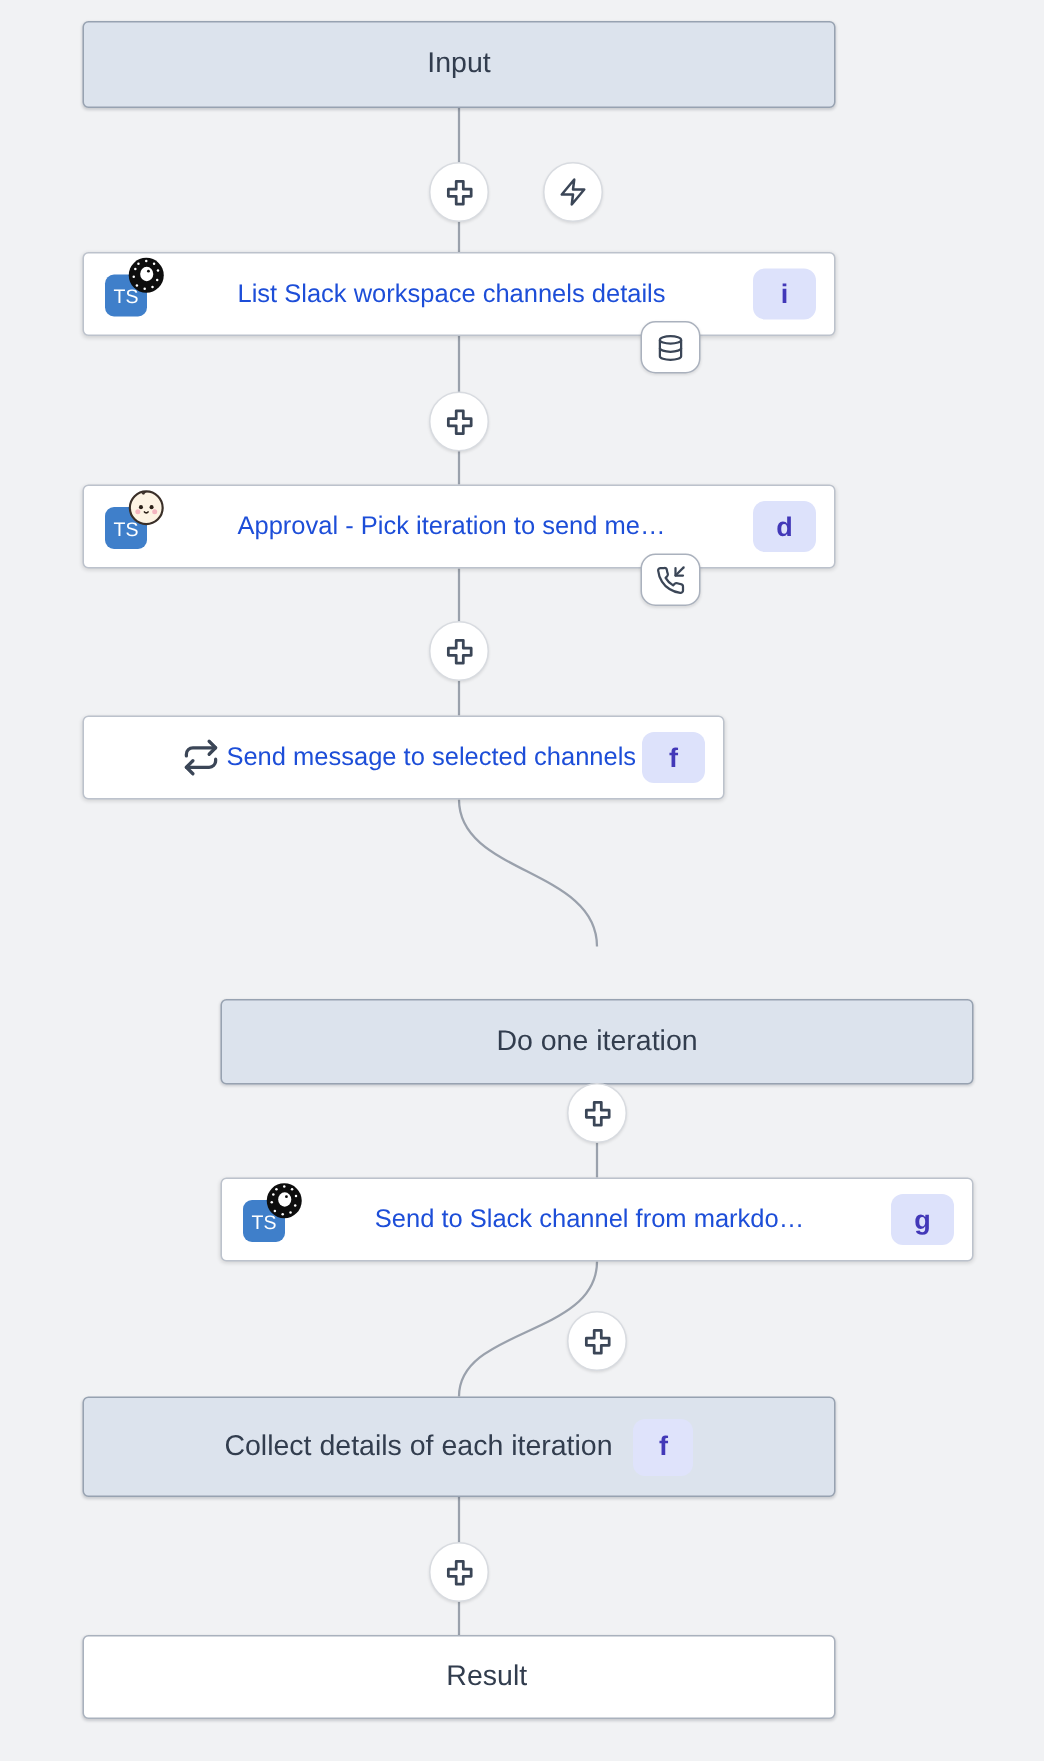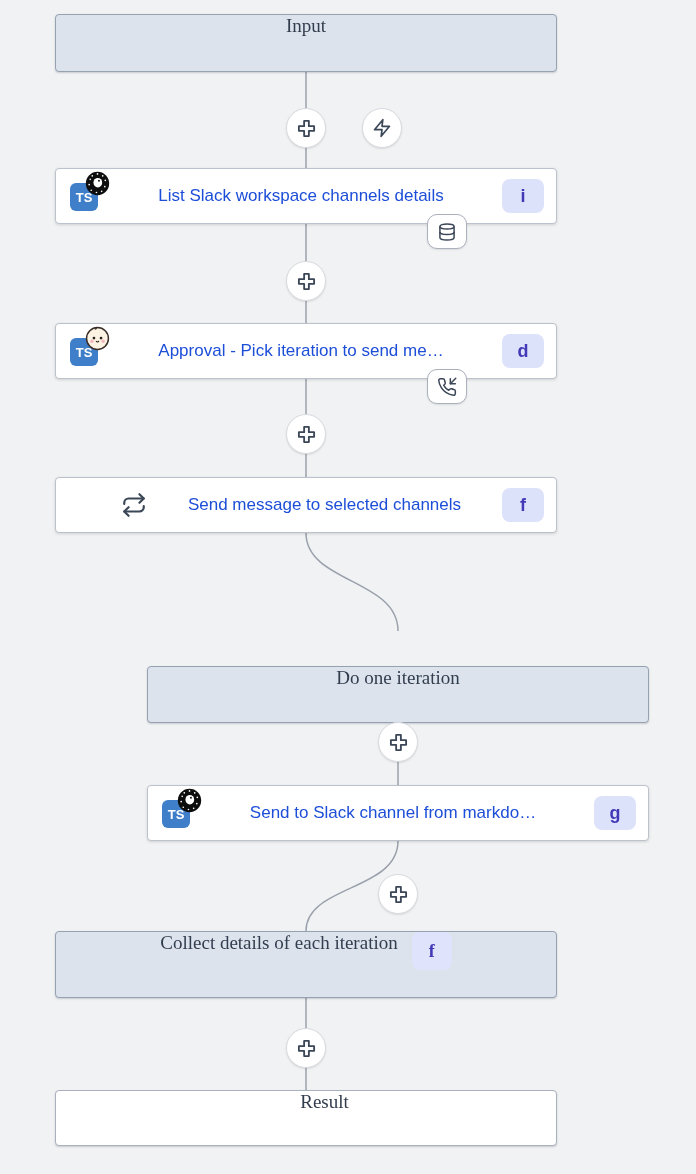--- a/index.html
+++ b/index.html
@@ -2,44 +2,44 @@
 <html><head>
 <meta charset="utf-8">
 <style>
   html,body{margin:0;padding:0;}
   body{background:#f1f2f4;font-family:"Liberation Sans",sans-serif;}
   .canvas{position:relative;width:696px;height:1174px;background:#f1f2f4;overflow:hidden;}
   .edges{position:absolute;left:0;top:0;z-index:0;}
 
   
   .mono-box{
-    position:absolute;display:flex;justify-content:center;gap:14px;
+    position:absolute;display:flex;align-items:center;justify-content:center;gap:14px;
     background:#dce3ed;border:1px solid #97a2b1;border-radius:4px;
-    font-family:Liberation Serif, serif;font-size:19px;color:#323d4e;
+    font-family:Liberation Sans, sans-serif;font-size:19px;color:#323d4e;
     box-shadow:0 1px 2px rgba(16,24,40,.18);z-index:2;box-sizing:border-box;cursor:pointer;
   }
   .mono-box.white{background:#ffffff;border-color:#a9b1bd;}
 
   
   .node{
     position:absolute;display:flex;align-items:center;
     background:#ffffff;border:1px solid #bcc2cc;border-radius:4px;
     box-shadow:0 1px 3px rgba(0,0,0,.14);z-index:2;box-sizing:border-box;cursor:pointer;
   }
   .node-title{flex:1;text-align:center;font-size:17px;color:#1d4ed8;white-space:nowrap;overflow:hidden;}
   .id-badge{
     display:flex;align-items:center;justify-content:center;
     width:42px;height:34px;border-radius:8px;background:#dde2fb;
     color:#4238b8;font-weight:bold;font-size:18px;flex:0 0 auto;
   }
   .node .id-badge{margin-right:12px;}
   .icon-stack{position:relative;width:30px;height:30px;margin-left:14px;flex:0 0 auto;}
   .ts-square{
     position:absolute;left:0;bottom:0;width:28px;height:28px;border-radius:6px;
-    background:#3f7fca;color:#ffffff;font-weight:bold;font-size:13px;
+    background:#3f7fca;color:#ffffff;font-weight:normal;font-size:13px;
     display:flex;align-items:center;justify-content:center;
   }
   .runtime-dot{position:absolute;right:-10px;top:-10px;width:25px;height:25px;}
   .loop-glyph{margin-left:17px;flex:0 0 auto;display:flex;}
 
   
   .circle-btn{
     position:absolute;width:40px;height:40px;border-radius:50%;
     background:#ffffff;border:1px solid #d8dbe0;box-shadow:0 1px 2px rgba(0,0,0,.10);
     display:flex;align-items:center;justify-content:center;z-index:3;padding:0;cursor:pointer;
@@ -149,21 +149,21 @@
       </g>
     </svg>
   </div>
 
   <button class="circle-btn" style="left:286px;top:414px;">
     <svg width="21" height="21" viewBox="0 0 24 24">
       <path d="M9.3 3.3h5.4v6h6v5.4h-6v6H9.3v-6h-6V9.3h6z" fill="none" stroke="#3b4657" stroke-width="2.1" stroke-linejoin="round"></path>
     </svg>
   </button>
 
-  <div class="node" style="left:55px;top:477px;width:502px;height:56px;padding-left:48px;">
+  <div class="node" style="left:55px;top:477px;width:428px;height:56px;padding-left:48px;">
     <span class="loop-glyph">
       <svg width="26" height="26" viewBox="0 0 24 24">
         <g fill="none" stroke="#3b4657" stroke-width="2" stroke-linecap="round" stroke-linejoin="round">
           <path d="m17 2 4 4-4 4"></path>
           <path d="M3 11v-1a4 4 0 0 1 4-4h14"></path>
           <path d="m7 22-4-4 4-4"></path>
           <path d="M21 13v1a4 4 0 0 1-4 4H3"></path>
         </g>
       </svg>
     </span>

